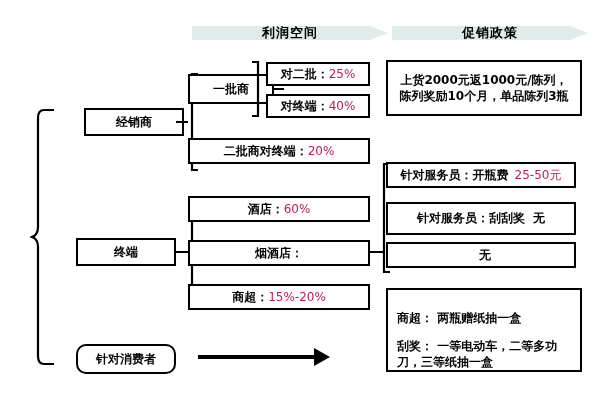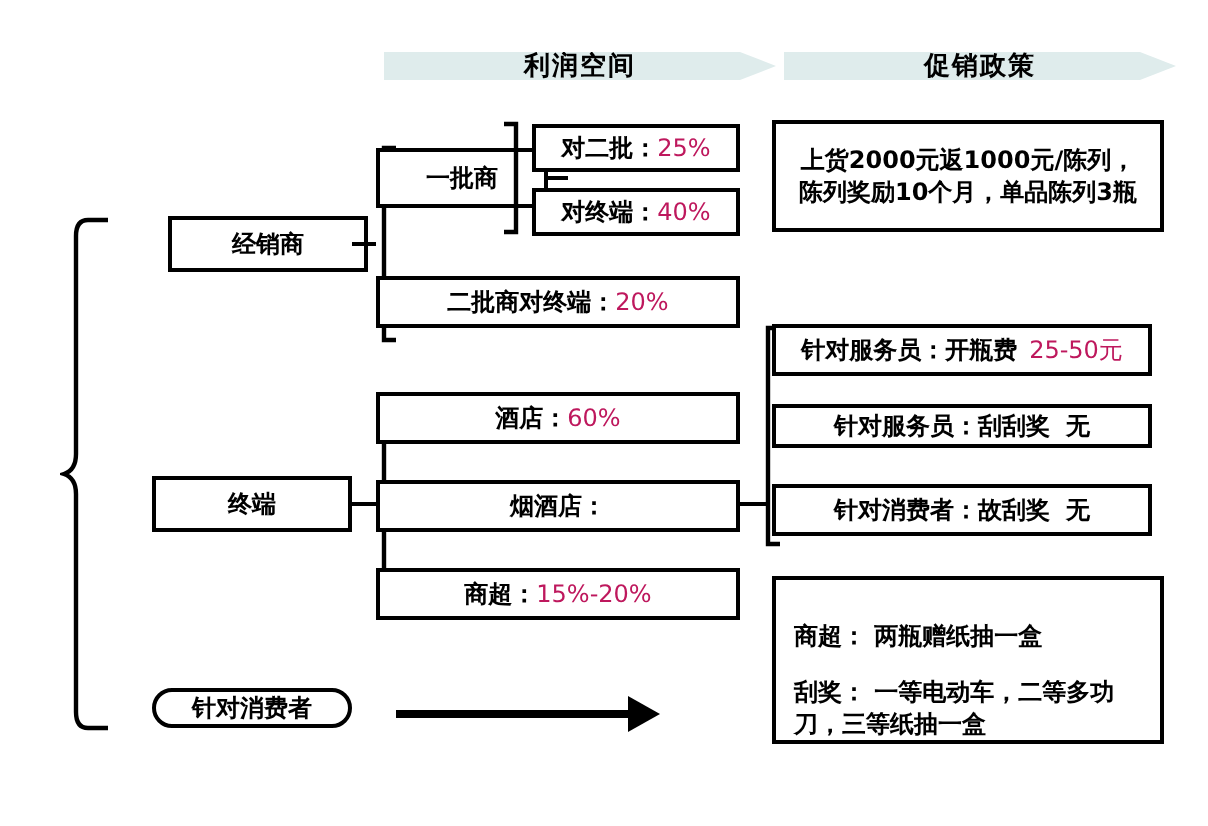--- a/index.html
+++ b/index.html
@@ -107,21 +107,21 @@
       <path d="M24 2 L14 2 Q8 2 8 10 L8 119 Q8 127 2 129 Q8 131 8 139 L8 248 Q8 256 14 256 L24 256" fill="none" stroke="#000000" stroke-width="2.2"></path>
     </svg>
   </div>
 
   <div class="box" style="left:84px; top:108px; width:100px; height:28px;">
     <span>经销商</span>
   </div>
   <div class="box" style="left:76px; top:238px; width:100px; height:28px;">
     <span>终端</span>
   </div>
-  <div class="box" style="left:76px; top:344px; width:100px; height:20px;border-radius:10px;">
+  <div class="box" style="left:76px; top:344px; width:100px; height:30px;border-radius:10px;">
     <span>针对消费者</span>
   </div>
 
   <div class="hline" style="left:176px; top:121px; width:12px;"></div>
 
   <div class="bracket" style="left:186px; top:72px;">
     <svg width="14" height="100" viewBox="0 0 14 100">
       <path d="M12 2 L6 2 L6 98 L12 98" fill="none" stroke="#000000" stroke-width="2.2"></path>
     </svg>
   </div>
@@ -178,26 +178,25 @@
   </div>
 
   <div class="box" style="left:386px; top:60px; width:196px; height:56px; padding:8px 7px;">
     <span class="para">上货2000元返1000元/陈列，陈列奖励10个月，单品陈列3瓶</span>
   </div>
 
   <div class="box" style="left:386px; top:162px; width:190px; height:26px;">
     <span class="lbl">针对服务员：开瓶费</span>
     <span class="num" style="margin-left:6px;">25-50元</span>
   </div>
-  <div class="box" style="left:386px; top:202px; width:190px; height:22px;">
+  <div class="box" style="left:386px; top:202px; width:190px; height:33px;">
     <span class="lbl">针对服务员：刮刮奖</span>
     <span class="lbl" style="margin-left:8px;">无</span>
   </div>
   <div class="box" style="left:386px; top:242px; width:190px; height:26px;">
-    <span class="lbl">针对消费者：故刮奖</span>
     <span class="lbl" style="margin-left:8px;">无</span>
   </div>
 
   <div class="box left-align" style="left:386px; top:288px; width:196px; height:84px; flex-direction:column; justify-content:flex-start; padding:20px 9px;">
     <div class="para" style="margin-bottom:12px;">商超：  两瓶赠纸抽一盒</div>
     <div class="para">刮奖：  一等电动车，二等多功刀，三等纸抽一盒</div>
   </div>
 
   <div class="arrow-line" style="left:198px; top:355px; width:118px;"></div>
   <div class="arrow-head" style="left:314px; top:348px;"></div>

